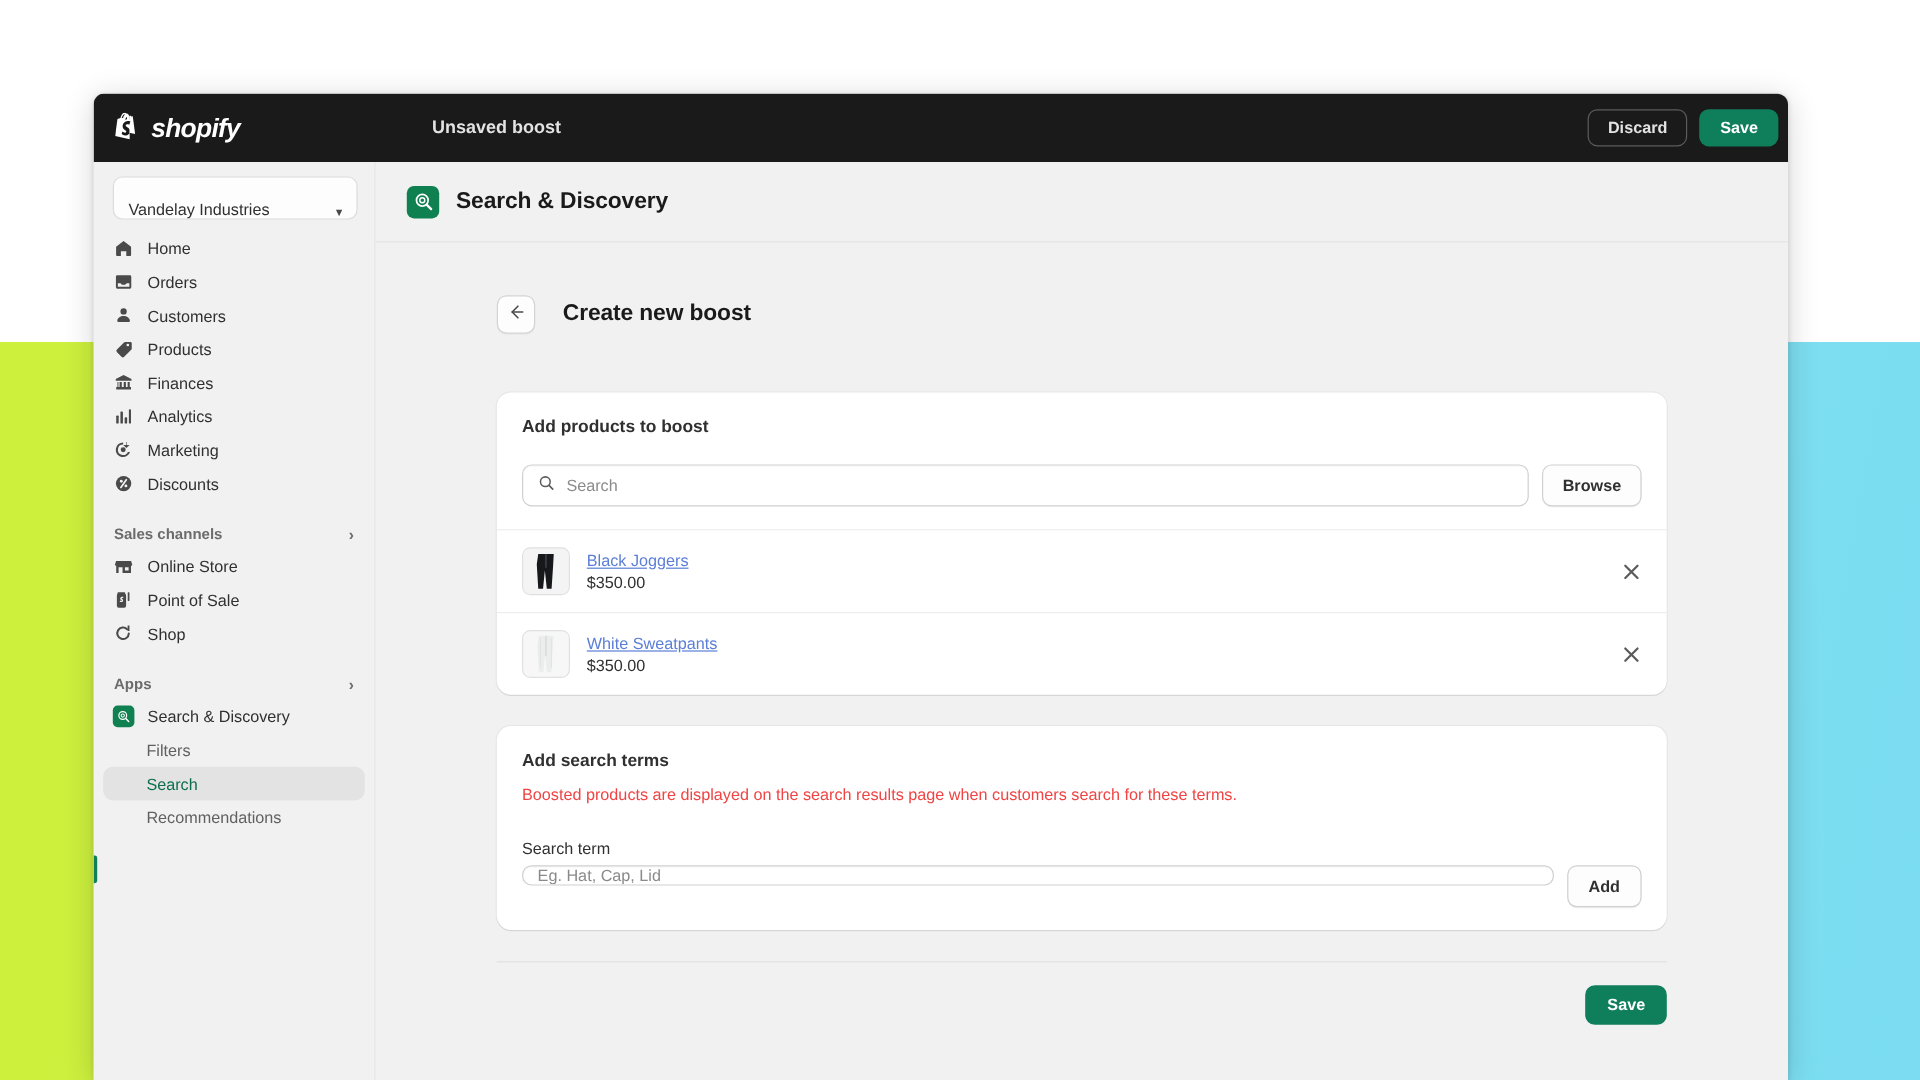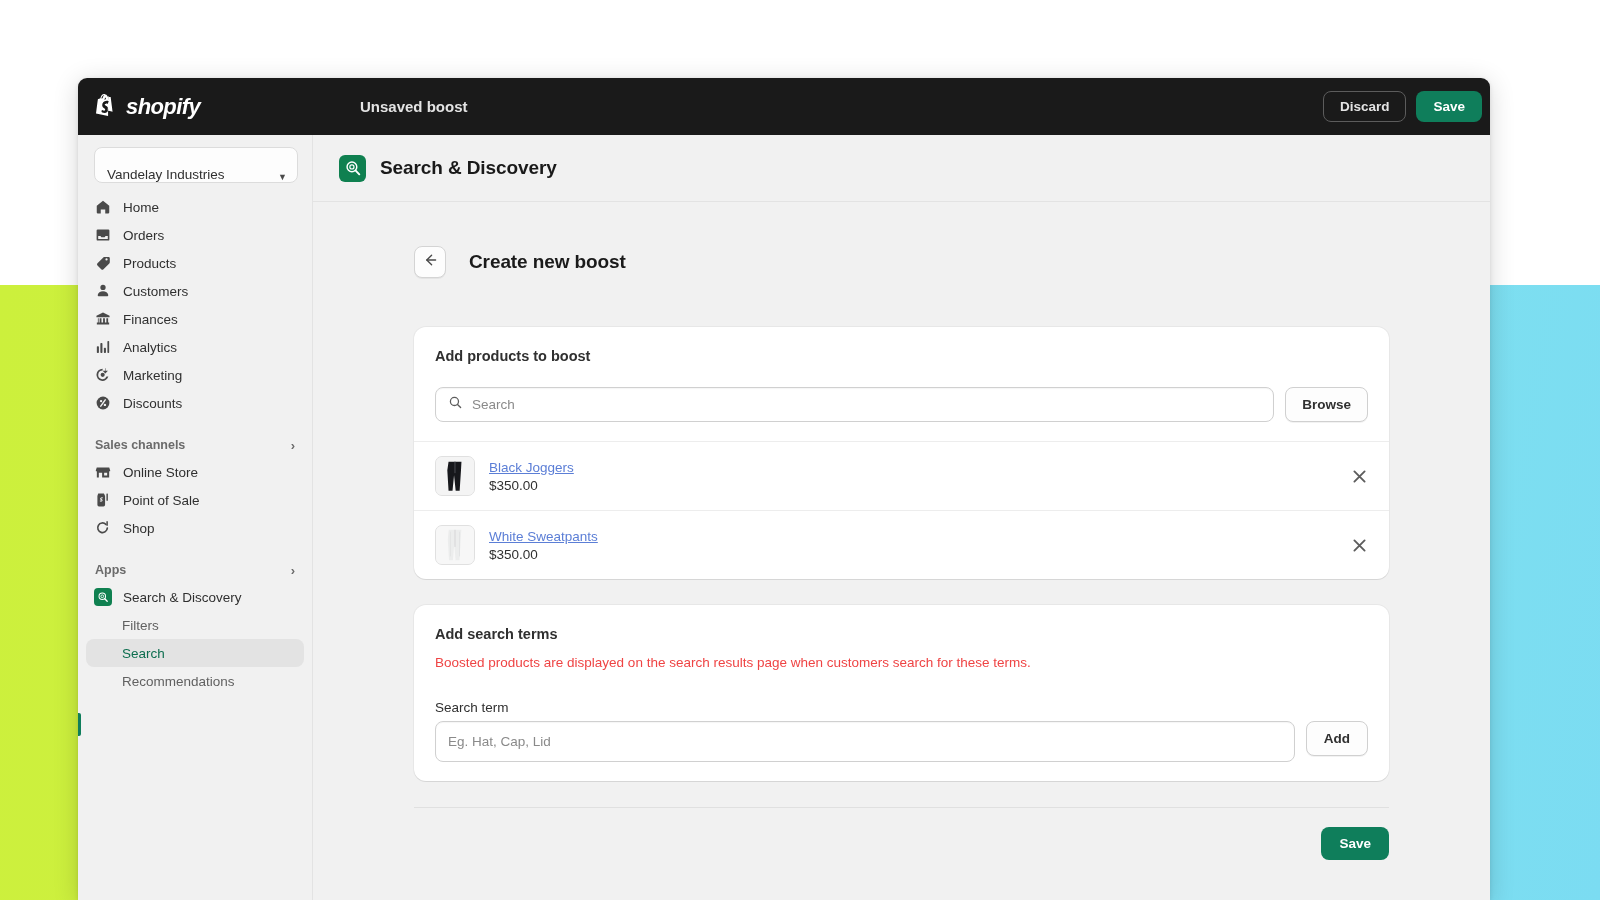--- a/index.html
+++ b/index.html
@@ -156,21 +156,21 @@
   }
   .prod-price { font-size:13.5px; color:#303030; }
   .row-x { margin-left:auto; cursor:pointer; width:18px; height:18px;
     display:flex; align-items:center; justify-content:center; color:#5c5c5c; }
 
   .card2-pad { padding:21px 21px 19px 21px; }
   .card-sub { font-size:13.5px; color:#ef4444; margin-top:11px; line-height:1.45; }
   .field-label { font-size:13.5px; color:#303030; margin-top:27px; margin-bottom:6px; }
   .term-row { display:flex; gap:11px; }
   .term-input {
-    flex:1; height:41px; border:1px solid #d0d0d0; border-radius:8px; background:#fff;
+    flex:1; height:17px; border:1px solid #d0d0d0; border-radius:8px; background:#fff;
     padding:0 12px; font-size:13.5px; font-family:inherit; color:#303030; outline:none;
     box-shadow:inset 0 1px 1px rgba(0,0,0,.04);
   }
   .term-input::placeholder { color:#8a8a8a; }
   .btn-add {
     height:35px; padding:0 17px; border:1px solid #d0d0d0; border-radius:8px;
     background:#fdfdfd; font-size:13.5px; font-weight:600; color:#303030;
     font-family:inherit; cursor:pointer; box-shadow:0 1px 0 rgba(0,0,0,.05);
   }
   .tags { display:flex; gap:10px; margin-top:12px; }
@@ -238,34 +238,34 @@
             <svg width="16" height="16" viewBox="0 0 20 20">
                 <path fill="#4a4a4a" d="M3.5 3h13A1.5 1.5 0 0 1 18 4.5v11A1.5 1.5 0 0 1 16.5 17h-13A1.5 1.5 0 0 1 2 15.5v-11A1.5 1.5 0 0 1 3.5 3zm.5 8.3V15h12v-3.7h-2.6a.9.9 0 0 0-.8.5l-.3.6a.9.9 0 0 1-.8.5H8.5a.9.9 0 0 1-.8-.5l-.3-.6a.9.9 0 0 0-.8-.5H4z"></path>
               </svg>
           </span>
           <span>Orders</span>
         </div>
 
         <div class="nav-item">
           <span class="ico">
             <svg width="16" height="16" viewBox="0 0 20 20">
-                <path fill="#4a4a4a" d="M17.5 2.5h-5.7c-.5 0-1 .2-1.4.6l-7.3 7.3a2 2 0 0 0 0 2.8l4.7 4.7a2 2 0 0 0 2.8 0l7.3-7.3c.4-.4.6-.9.6-1.4V4a1.5 1.5 0 0 0-1-1.5zM14.4 7a1.4 1.4 0 1 1 0-2.8 1.4 1.4 0 0 1 0 2.8z"></path>
-              </svg>
-          </span>
-          <span>Products</span>
-        </div>
-
-        <div class="nav-item">
-          <span class="ico">
-            <svg width="16" height="16" viewBox="0 0 20 20">
                 <circle cx="10" cy="5.6" r="3.3" fill="#4a4a4a"></circle>
                 <path fill="#4a4a4a" d="M10 10.4c-3.4 0-6.2 2-6.6 4.6-.1.9.6 1.7 1.5 1.7h10.2c.9 0 1.6-.8 1.5-1.7-.4-2.6-3.2-4.6-6.6-4.6z"></path>
               </svg>
           </span>
           <span>Customers</span>
+        </div>
+
+        <div class="nav-item">
+          <span class="ico">
+            <svg width="16" height="16" viewBox="0 0 20 20">
+                <path fill="#4a4a4a" d="M17.5 2.5h-5.7c-.5 0-1 .2-1.4.6l-7.3 7.3a2 2 0 0 0 0 2.8l4.7 4.7a2 2 0 0 0 2.8 0l7.3-7.3c.4-.4.6-.9.6-1.4V4a1.5 1.5 0 0 0-1-1.5zM14.4 7a1.4 1.4 0 1 1 0-2.8 1.4 1.4 0 0 1 0 2.8z"></path>
+              </svg>
+          </span>
+          <span>Products</span>
         </div>
 
         <div class="nav-item">
           <span class="ico">
             <svg width="16" height="16" viewBox="0 0 20 20">
                 <path fill="#4a4a4a" d="M10 1.8 1.8 6v1.8h16.4V6L10 1.8zM3.6 9.2v5.3H2.3V17h15.4v-2.5h-1.3V9.2h-2.2v5.3h-1.8V9.2h-2.3v5.3H8.1V9.2H5.8v5.3H4.6V9.2H3.6z"></path>
               </svg>
           </span>
           <span>Finances</span>
         </div>

